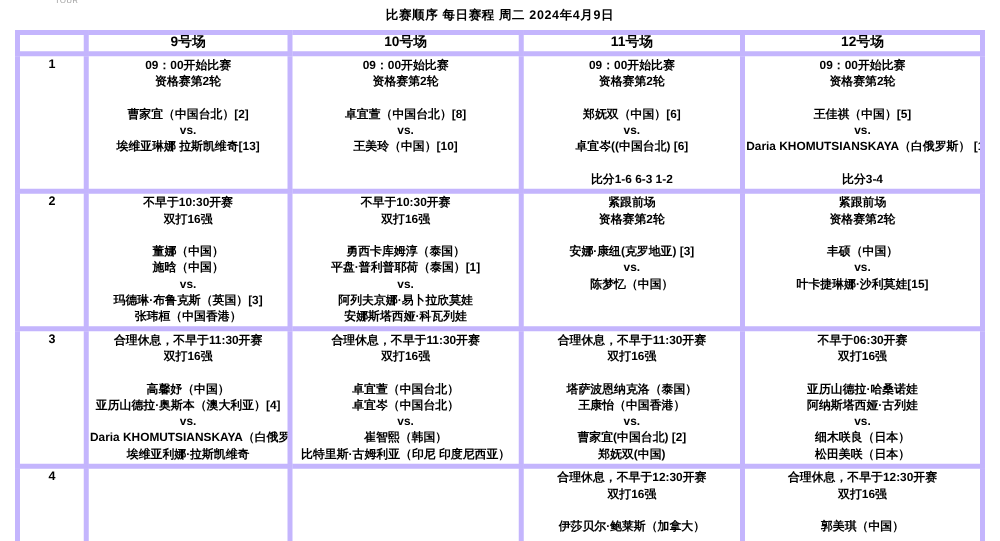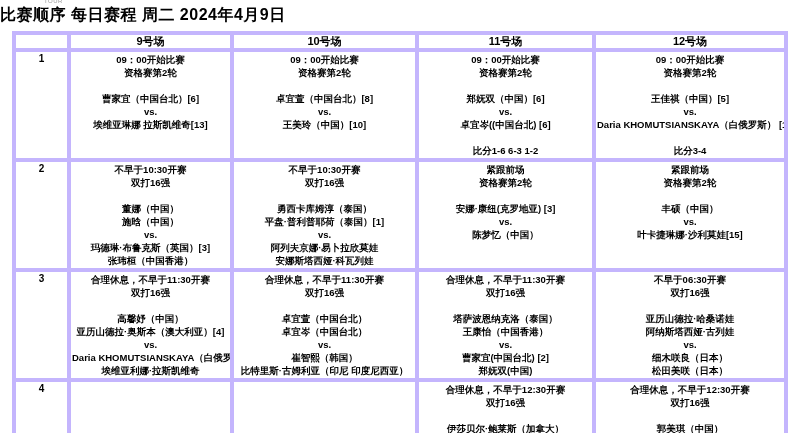--- a/index.html
+++ b/index.html
@@ -20,23 +20,23 @@
     letter-spacing: 0.5px;
   }
   .title {
     text-align: center;
     font-weight: bold;
     font-size: 13.5px;
     padding-top: 5px;
     letter-spacing: 0.5px;
   }
   .subtitle {
-    text-align: left;
+    text-align: center;
     font-weight: bold;
-    font-size: 16px;
+    font-size: 10px;
     margin-top: 5px;
     letter-spacing: 0.5px;
   }
   table.schedule {
     border-collapse: collapse;
     table-layout: fixed;
     width: 772px;
     margin: 5px auto 0 auto;
     border: 2px solid #000;
   }
@@ -94,21 +94,21 @@
           <th>12号场</th>
         </tr>
       </thead>
     <tbody>
         <tr>
           <td class="num">1</td>
           <td class="cell">
             <div class="line">09：00开始比赛</div>
             <div class="line">资格赛第2轮</div>
             <div class="line blank">&nbsp;</div>
-            <div class="line">曹家宜（中国台北）[6]</div>
+            <div class="line">曹家宜（中国台北）[2]</div>
             <div class="line">vs.</div>
             <div class="line">埃维亚琳娜 拉斯凯维奇[13]</div>
           </td>
           <td class="cell">
             <div class="line">09：00开始比赛</div>
             <div class="line">资格赛第2轮</div>
             <div class="line blank">&nbsp;</div>
             <div class="line">卓宜萱（中国台北）[8]</div>
             <div class="line">vs.</div>
             <div class="line">王美玲（中国）[10]</div>

